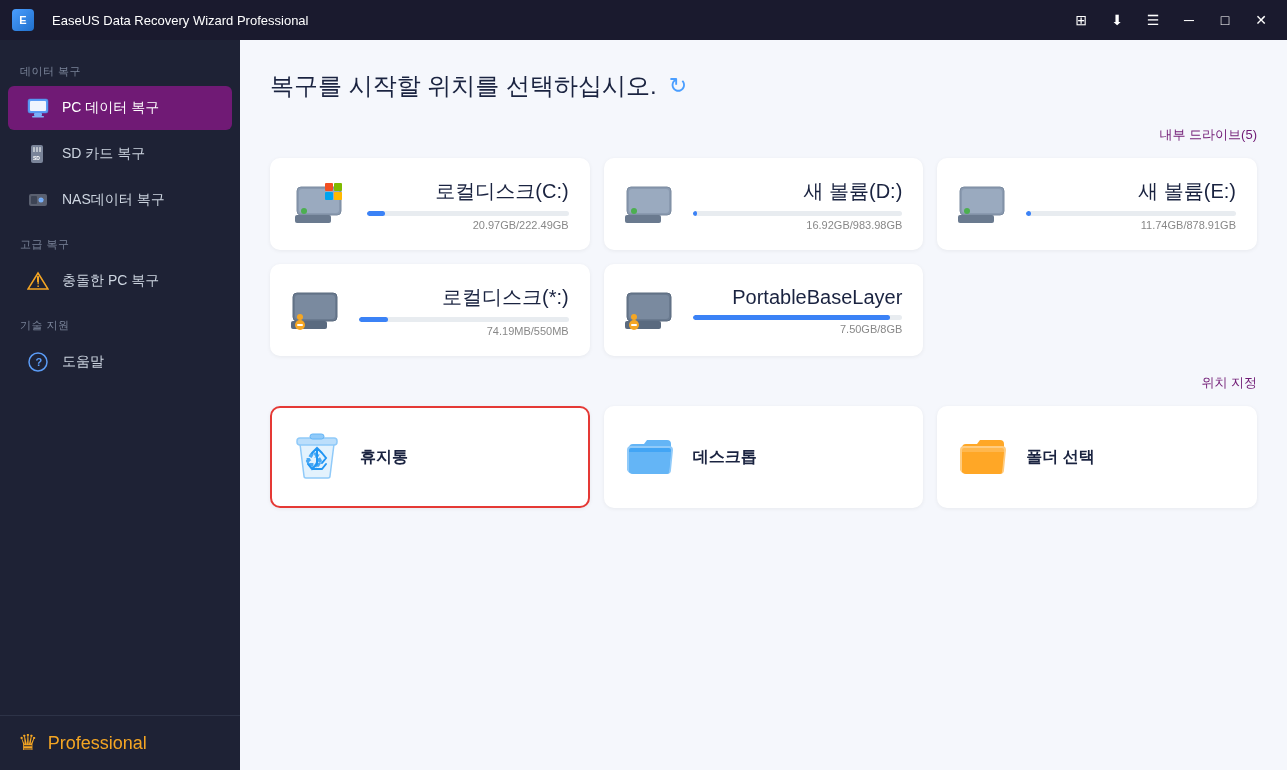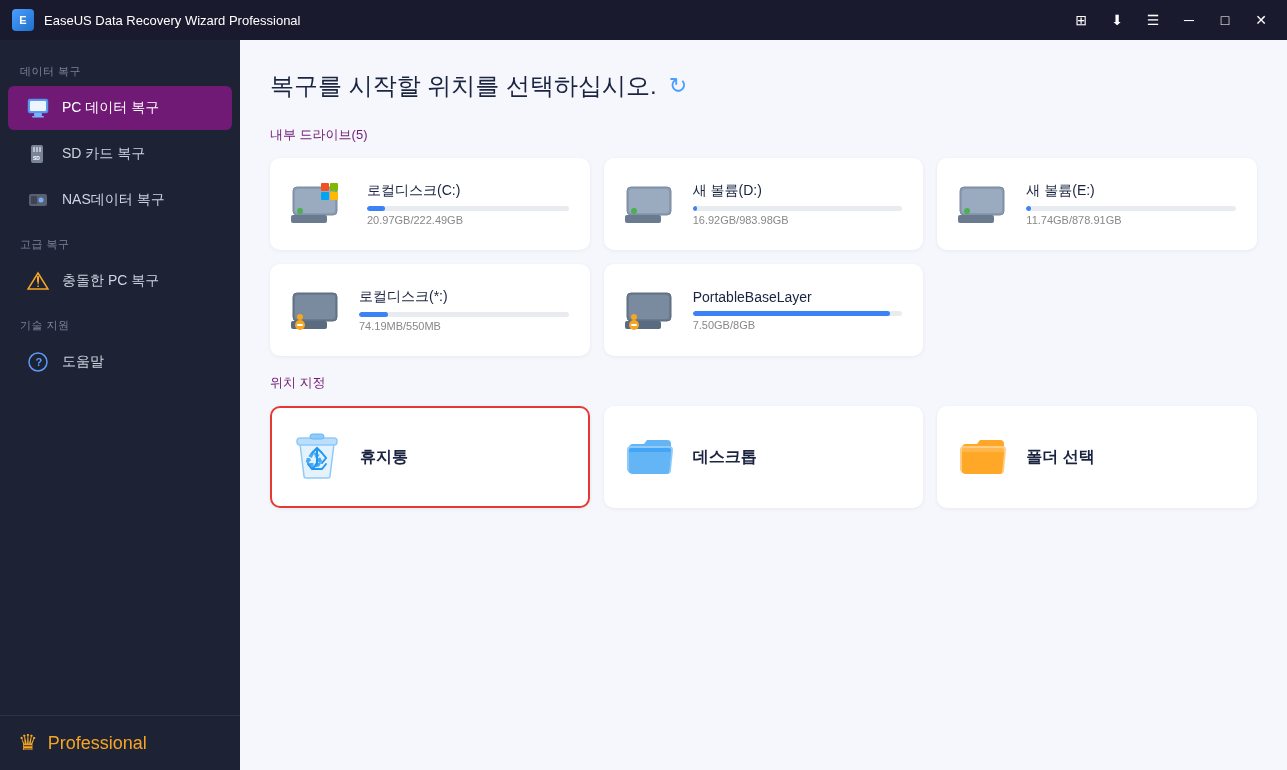--- a/index.html
+++ b/index.html
@@ -16,21 +16,21 @@
       color: white;
       font-size: 13px;
     }
     .titlebar-icon {
       width: 22px; height: 22px; margin-right: 10px;
       background: linear-gradient(135deg, #4a9eff, #2070cc);
       border-radius: 4px;
       display: flex; align-items: center; justify-content: center;
       color: white; font-size: 11px; font-weight: bold;
     }
-    .titlebar-title { flex: 1; }
+    .titlebar-title { flex: 1; margin-left: 8px; }
     .titlebar-controls { display: flex; gap: 8px; align-items: center; }
     .titlebar-btn {
       width: 28px; height: 28px; border: none; background: transparent;
       color: white; cursor: pointer; font-size: 14px; display: flex;
       align-items: center; justify-content: center; border-radius: 3px;
     }
 
     
     .app-container { display: flex; height: calc(770px - 40px); }
 
@@ -62,20 +62,21 @@
       padding: 14px 18px; border-top: 1px solid #2d3347;
       display: flex; align-items: center; gap: 10px;
     }
     .crown-icon { color: #f5a623; font-size: 22px; }
     .pro-label { color: #f5a623; font-size: 18px; font-weight: 500; }
 
     
     .main-content {
       flex: 1; background: #f5f7fc; padding: 30px 30px 20px 30px;
       overflow-y: auto;
+      text-align: right;
     }
     .page-header {
       display: flex; align-items: center; gap: 12px; margin-bottom: 24px;
     }
     .page-title { font-size: 24px; font-weight: 400; color: #1a2340; }
     .refresh-icon { color: #4a9eff; font-size: 20px; cursor: pointer; }
 
     
     .section-label { font-size: 13px; color: #701a75; margin-bottom: 14px; }
 
@@ -87,21 +88,21 @@
     .drive-card {
       background: white; border-radius: 10px; padding: 18px 20px;
       display: flex; align-items: center; gap: 16px;
       cursor: pointer; border: 1.5px solid transparent;
       box-shadow: 0 1px 4px rgba(0,0,0,0.06);
       min-height: 90px;
     }
 
     .drive-card-icon { flex-shrink: 0; }
     .drive-card-info { flex: 1; min-width: 0; }
-    .drive-card-name { font-size: 14px; font-weight: 500; color: #1a2340; margin-bottom: 6px; }
+    .drive-card-name { font-size: 20px; font-weight: 500; color: #1a2340; margin-bottom: 6px; }
     .drive-card-size { font-size: 11px; color: #888; margin-top: 3px; }
     .progress-bar-bg {
       height: 5px; background: #e8ecf0; border-radius: 3px; overflow: hidden; margin-top: 6px;
     }
     .progress-bar-fill { height: 100%; border-radius: 3px; background: #3b82f6; }
 
     .hdd-with-win { position: relative; width: 60px; }
 
     
     .location-grid {

